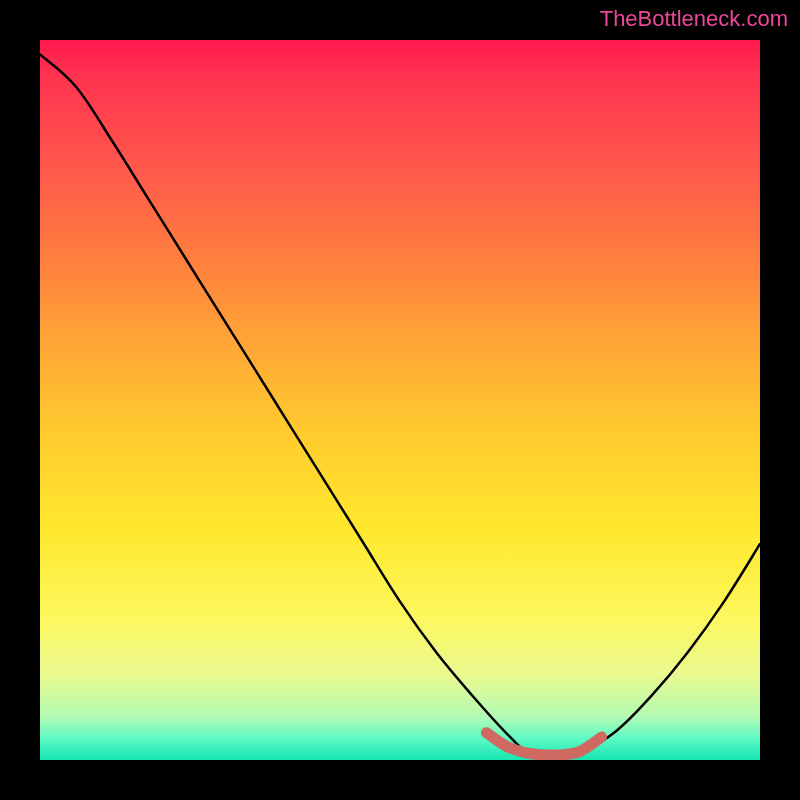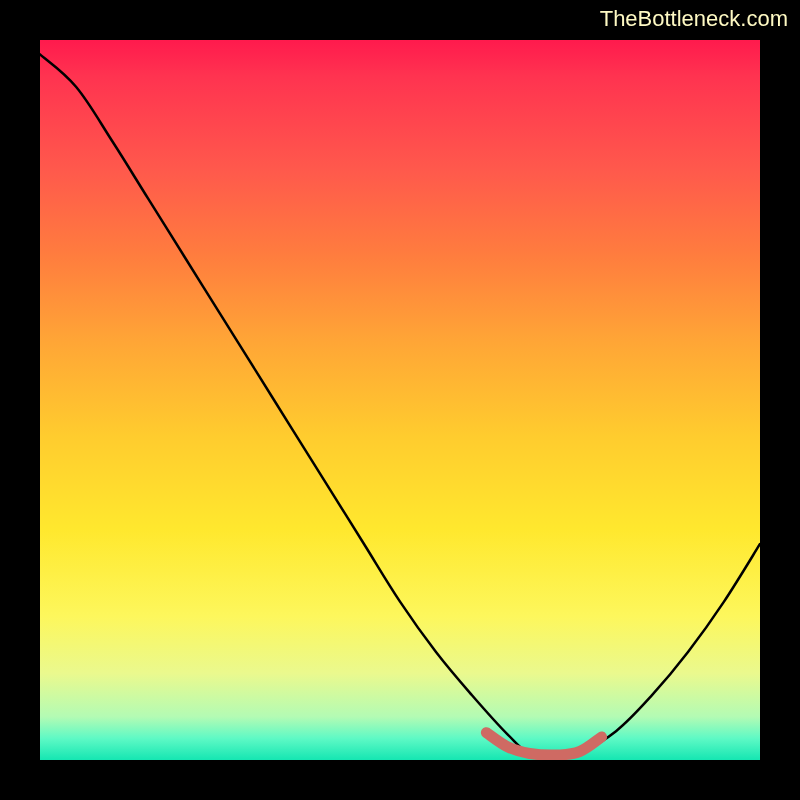--- a/index.html
+++ b/index.html
@@ -9,21 +9,21 @@
     height: 800px;
     background: #000;
     font-family: Arial, sans-serif;
     position: relative;
   }
   .watermark {
     position: absolute;
     top: 6px;
     right: 12px;
     font-size: 22px;
-    color: #fef9c3;
+    color: #ec4899;
     font-weight: 500;
     z-index: 10;
   }
   .plot-area {
     position: absolute;
     left: 40px;
     top: 40px;
     width: 720px;
     height: 720px;
   }

